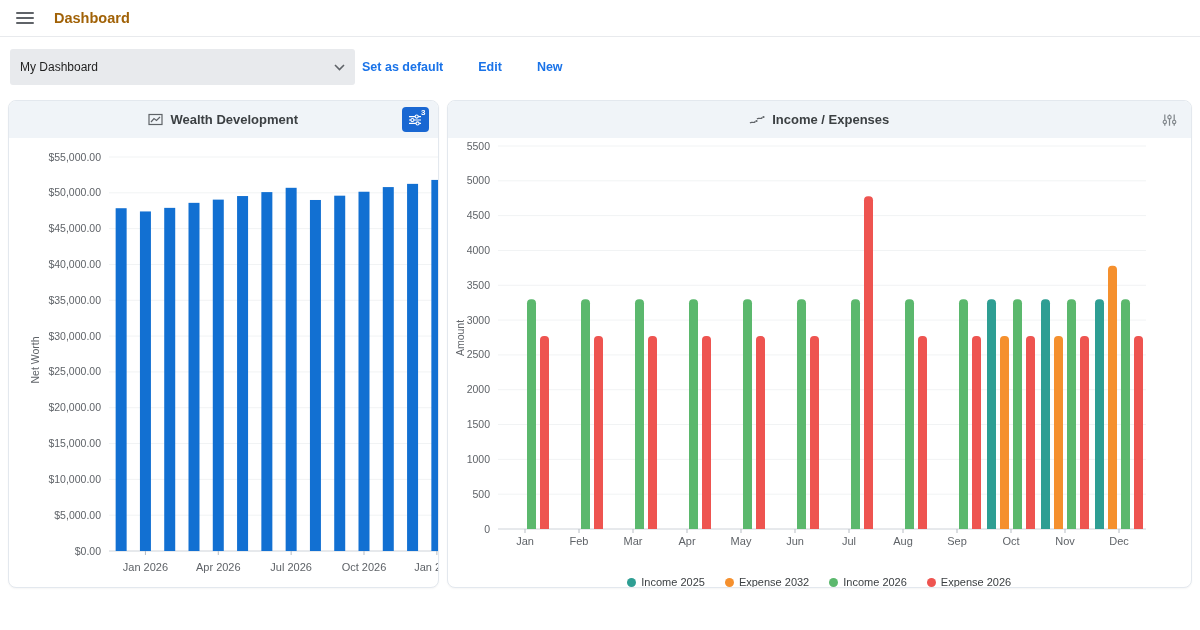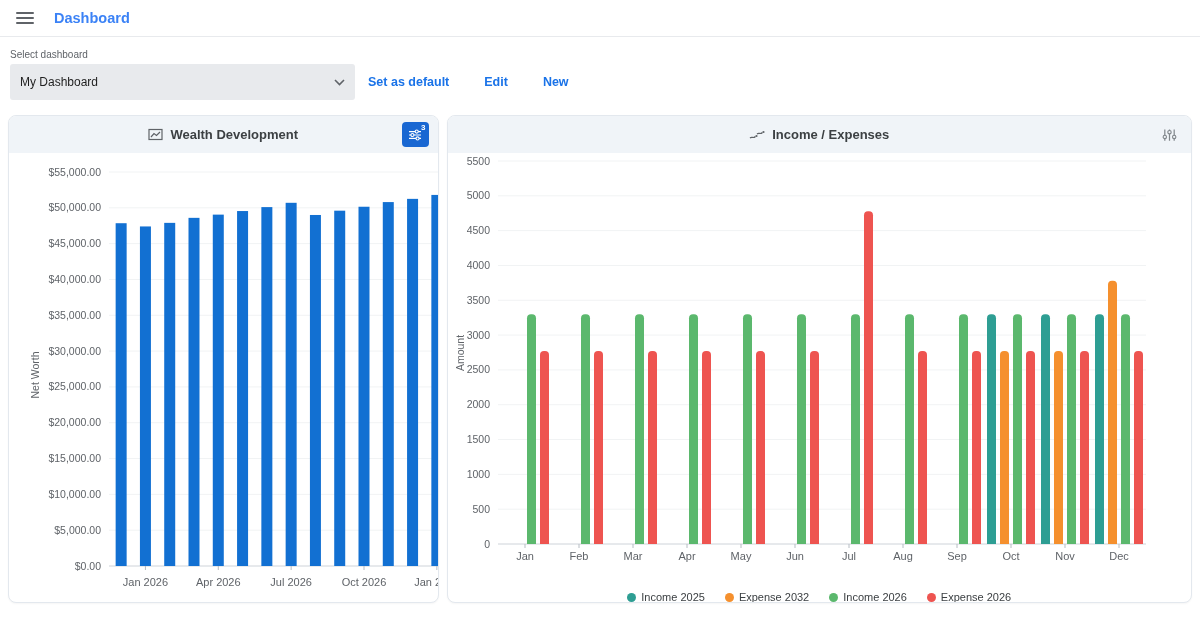--- a/index.html
+++ b/index.html
@@ -5,33 +5,33 @@
   * { margin:0; padding:0; box-sizing:border-box; }
   html,body { width:1200px; height:630px; background:#ffffff;
     font-family:"Liberation Sans", sans-serif; color:#202124; overflow:hidden; }
 
   
   .topbar { height:37px; display:flex; align-items:center; padding:0 12px;
     background:#fff; border-bottom:1px solid #e8eaed; }
   .menu-btn { width:26px; height:26px; display:flex; flex-direction:column;
     justify-content:center; gap:3px; cursor:pointer; background:none; border:none; padding:4px; }
   .menu-btn span { display:block; height:2px; background:#5f6368; border-radius:1px; }
-  .page-title { font-size:14.5px; font-weight:700; margin-left:16px; color:#3b82f6; }
+  .page-title { font-size:14.5px; font-weight:700; margin-left:16px; color:#a16207; }
 
   
   .controls { padding:12px 10px 0 10px; }
   .select-label { font-size:10px; color:#5f6368; margin-bottom:4px; }
   .controls-row { display:flex; align-items:center; }
   .dash-select { width:345px; height:36px; background:#e8eaed; border-radius:3px;
     display:flex; align-items:center; justify-content:space-between;
     padding:0 10px; font-size:12px; color:#1f1f1f; cursor:pointer; }
   .dash-select svg { flex:none; }
   .link-btn { background:none; border:none; color:#1a73e8; font-weight:700;
     font-size:12.5px; cursor:pointer; font-family:inherit; }
-  .link-btn.first { margin-left:13px; }
+  .link-btn.first { margin-left:7px; }
   .link-btn + .link-btn { margin-left:35px; }
 
   
   .cards { display:flex; gap:8px; padding:15px 8px 0 8px; }
   .card { border:1px solid #e3e8ee; border-radius:8px; background:#fff;
     box-shadow:0 1px 2px rgba(0,0,0,0.04); overflow:hidden; height:488px; }
   .card.left  { width:470px; }
   .card.right { width:814px; }
   .card-header { height:37px; background:#f0f4f8; display:flex; align-items:center;
     justify-content:center; position:relative; }
@@ -57,21 +57,20 @@
 <header class="topbar">
   <button class="menu-btn">
     <span></span>
       <span></span>
       <span></span>
   </button>
   <div class="page-title">Dashboard</div>
 </header>
 
 <section class="controls">
-  <div class="select-label">Select dashboard</div>
   <div class="controls-row">
     <div class="dash-select">
       <span>My Dashboard</span>
       <svg width="11" height="7" viewBox="0 0 11 7">
         <polyline points="1,1 5.5,5.5 10,1" fill="none" stroke="#5f6368" stroke-width="1.6"></polyline>
       </svg>
     </div>
     <button class="link-btn first">Set as default</button>
     <button class="link-btn">Edit</button>
     <button class="link-btn">New</button>

